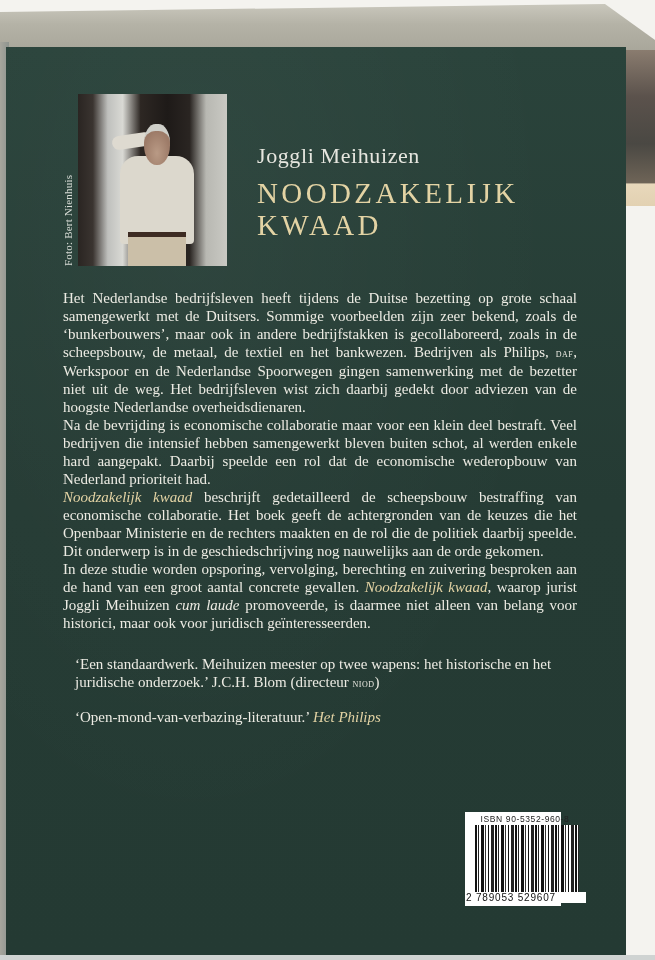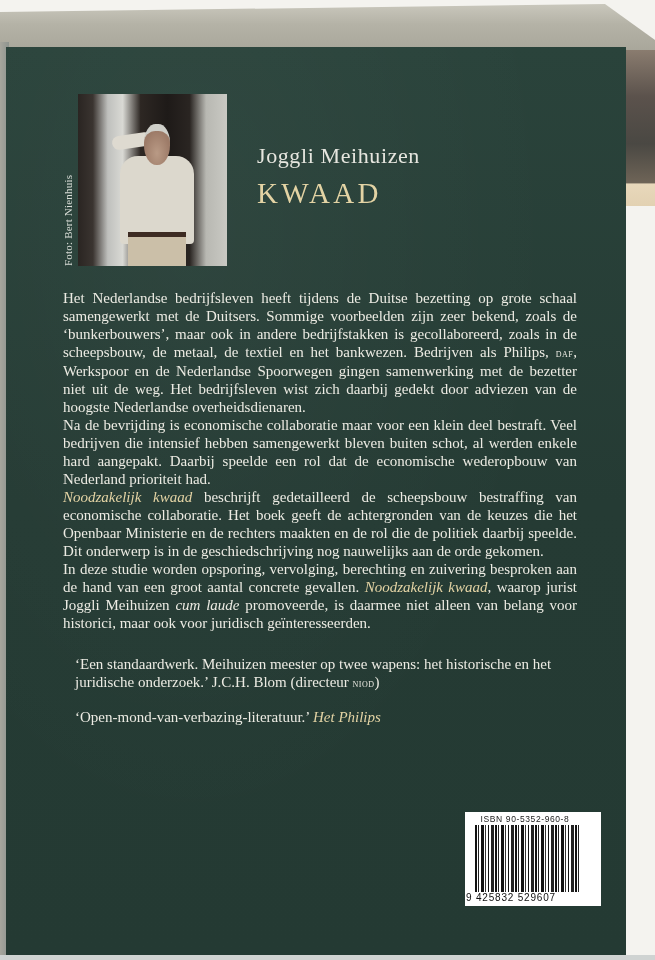--- a/index.html
+++ b/index.html
@@ -95,21 +95,21 @@
     .quotes {
       position: absolute; left: 75px; top: 655px; width: 514px;
       color: #ecebe3; font-size: 15px; line-height: 18px;
     }
     .quotes .q { margin: 0 0 16px 0; }
     .quotes .src { font-style: italic; color: #e3d3a4; }
     .quotes .sc { font-variant: small-caps; font-size: 12px; letter-spacing: 0.5px; }
 
     
     .barcode {
-      position: absolute; left: 465px; top: 812px; width: 136px; height: 94px;
+      position: absolute; left: 465px; top: 812px; width: 96px; height: 94px;
       background: #ffffff;
       font-family: "Liberation Sans", "DejaVu Sans", sans-serif;
     }
     .barcode .isbn {
       position: absolute; left: 0; top: 2px; width: 120px; text-align: center;
       font-size: 8.5px; color: #222; letter-spacing: 0.6px;
     }
     .barcode .bars {
       position: absolute; left: 10px; top: 13px; width: 104px; height: 70px;
       background: repeating-linear-gradient(90deg,
@@ -137,34 +137,35 @@
   <div class="figure-arm"></div>
   <div class="figure-body"></div>
   <div class="figure-head"></div>
   <div class="figure-belt"></div>
   <div class="figure-legs"></div>
 </div>
 <div class="photo-credit">Foto: Bert Nienhuis</div>
 
 <div class="author">Joggli Meihuizen</div>
 <div class="title">
+  <div>NOODZAKELIJK</div>
   <div>KWAAD</div>
 </div>
 
 <div class="blurb">
   <p><span>Het Nederlandse bedrijfsleven heeft tijdens de Duitse bezetting op grote schaal samengewerkt met de Duitsers. Sommige voorbeelden zijn zeer bekend, zoals de ‘bunkerbouwers’, maar ook in andere bedrijfstakken is gecollaboreerd, zoals in de scheepsbouw, de metaal, de textiel en het bankwezen. Bedrijven als Philips, </span><span class="sc">daf</span><span>, Werkspoor en de Nederlandse Spoorwegen gingen samenwerking met de bezetter niet uit de weg. Het bedrijfsleven wist zich daarbij gedekt door adviezen van de hoogste Nederlandse overheidsdienaren.</span></p>
   <p>Na de bevrijding is economische collaboratie maar voor een klein deel bestraft. Veel bedrijven die intensief hebben samengewerkt bleven buiten schot, al werden enkele hard aangepakt. Daarbij speelde een rol dat de economische wederopbouw van Nederland prioriteit had.</p>
   <p><span class="ital-gold">Noodzakelijk kwaad</span><span> beschrijft gedetailleerd de scheepsbouw bestraffing van economische collaboratie. Het boek geeft de achtergronden van de keuzes die het Openbaar Ministerie en de rechters maakten en de rol die de politiek daarbij speelde. Dit onderwerp is in de geschiedschrijving nog nauwelijks aan de orde gekomen.</span></p>
   <p><span>In deze studie worden opsporing, vervolging, berechting en zuivering besproken aan de hand van een groot aantal concrete gevallen. </span><span class="ital-gold">Noodzakelijk kwaad</span><span>, waarop jurist Joggli Meihuizen </span><span class="ital">cum laude</span><span> promoveerde, is daarmee niet alleen van belang voor historici, maar ook voor juridisch geïnteresseerden.</span></p>
 </div>
 
 <div class="quotes">
   <p class="q"><span>‘Een standaardwerk. Meihuizen meester op twee wapens: het historische en het juridische onderzoek.’ J.C.H. Blom (directeur </span><span class="sc">niod</span><span>)</span></p>
   <p class="q"><span>‘Open-mond-van-verbazing-literatuur.’ </span><span class="src">Het Philips</span></p>
 </div>
 
 <div class="barcode">
   <div class="isbn">ISBN 90-5352-960-8</div>
   <div class="bars"></div>
-  <div class="digits">9 425832 529607</div>
+  <div class="digits">2 789053 529607</div>
 </div>
 
 <div class="bottom-edge"></div>
 
 </body></html>

